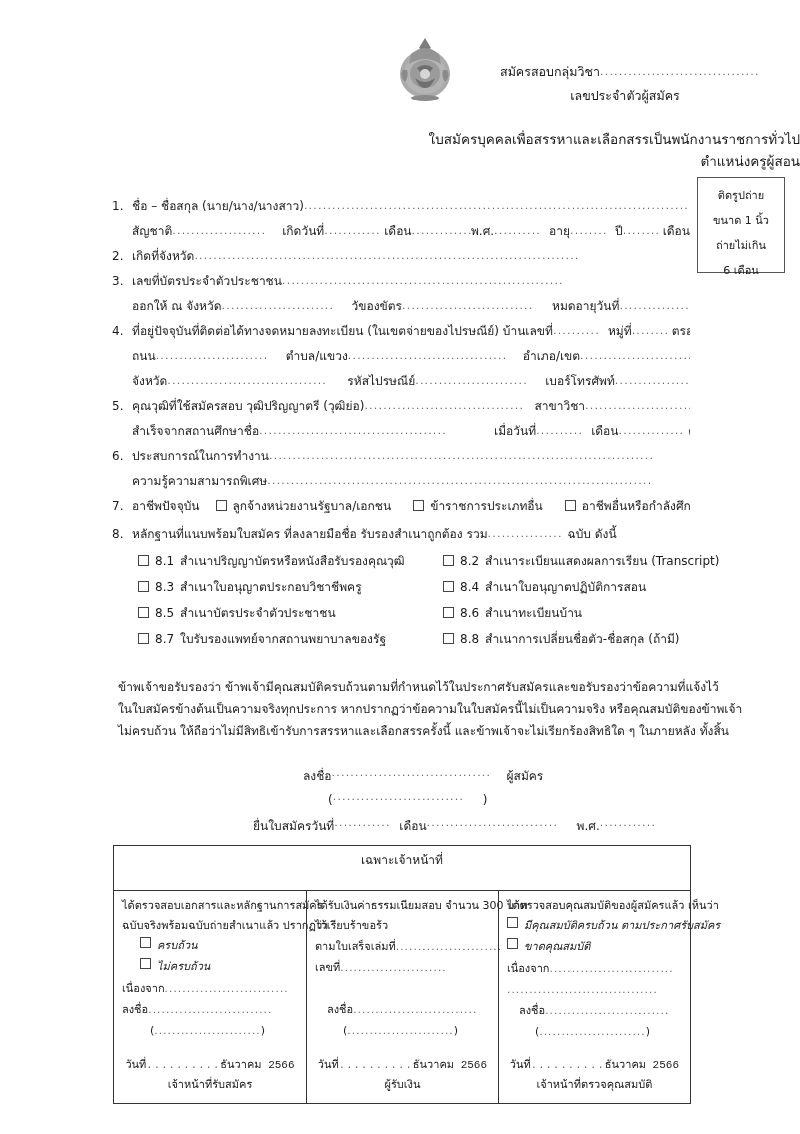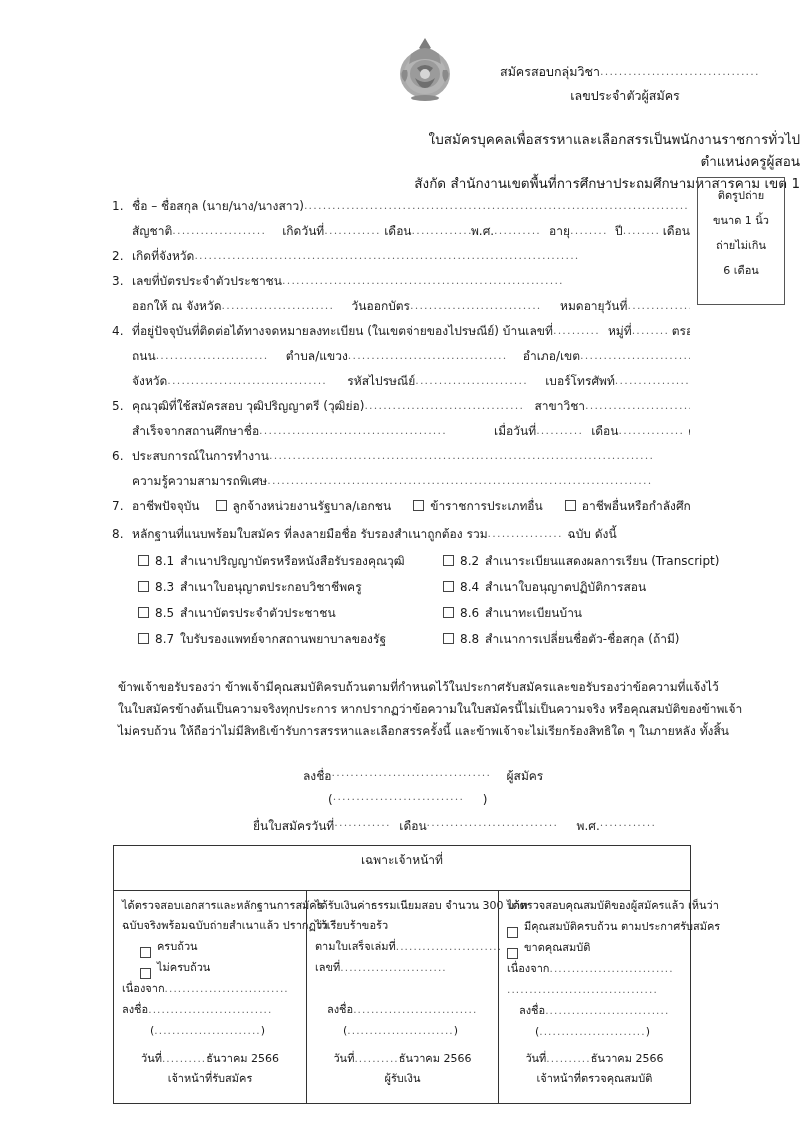--- a/index.html
+++ b/index.html
@@ -68,21 +68,21 @@
     line-height: 22px;
     white-space: nowrap;
   }
 
   
   .photo-box {
     position: absolute;
     left: 697px;
     top: 177px;
     width: 88px;
-    height: 128px;
+    height: 96px;
     border: 1px solid #555;
     box-sizing: border-box;
     text-align: center;
     font-size: 11px;
     line-height: 25px;
     padding-top: 5px;
     color: #222;
   }
 
   
@@ -241,32 +241,34 @@
     line-height: 20px;
     min-height: 212px;
     position: relative;
   }
   .off-col + .off-col {
     border-left: 1.2px solid #333;
   }
   .off-col .tline { white-space: nowrap; }
   .off-cb-row {
     display: flex;
-    align-items: flex-end;
+    align-items: flex-start;
     padding-left: 18px;
     height: 21px;
     white-space: nowrap;
+    font-style: italic;
   }
   .off-cb-row.noind { padding-left: 0; }
   .off-foot {
     position: absolute;
     left: 0;
-    bottom: 14px;
+    bottom: 8px;
     width: 100%;
     text-align: center;
+    font-family: Liberation Mono, monospace;
   }
   .off-sig { white-space: nowrap; }
   .sig-pad1 { padding-left: 12px; }
   .sig-pad2 { padding-left: 28px; }
   .dotcol { color: #666; letter-spacing: 1.1px; font-size: 10.5px; }
 </style>
 </head>
 <body>
 
 <div class="page">
@@ -291,21 +293,20 @@
     <div class="hdr-right">
       <div class="hdr-line1">
         <span>สมัครสอบกลุ่มวิชา</span><span class="dots-fixed">..................................</span>
       </div>
       <div class="hdr-line2">เลขประจำตัวผู้สมัคร</div>
     </div>
 
     <div class="title-block">
       <div class="title-line">ใบสมัครบุคคลเพื่อสรรหาและเลือกสรรเป็นพนักงานราชการทั่วไป</div>
       <div class="title-line">ตำแหน่งครูผู้สอน</div>
-      <div class="title-line">สังกัด สำนักงานเขตพื้นที่การศึกษาประถมศึกษามหาสารคาม  เขต 1</div>
     </div>
 
     <div class="photo-box">
       <div>ติดรูปถ่าย</div>
       <div>ขนาด 1 นิ้ว</div>
       <div>ถ่ายไม่เกิน</div>
       <div>6  เดือน</div>
     </div>
 
     <div class="form-body">
@@ -342,21 +343,21 @@
       <div class="row">
         <span class="num">3.</span>
         <span class="lbl">เลขที่บัตรประจำตัวประชาชน</span>
         <span class="dots-fixed" style="width:330px">............................................................</span>
       </div>
 
       <div class="row">
         <span class="indent"></span>
         <span class="lbl">ออกให้ ณ จังหวัด</span>
         <span class="dots-fixed w130">........................</span>
-        <span class="lbl">วันออกบัตร</span>
+        <span class="lbl">วัของขัตร</span>
         <span class="dots-fixed w150">............................</span>
         <span class="lbl">หมดอายุวันที่</span>
         <span class="dots">........................</span>
       </div>
 
       <div class="row">
         <span class="num">4.</span>
         <span class="lbl">ที่อยู่ปัจจุบันที่ติดต่อได้ทางจดหมายลงทะเบียน (ในเขตจ่ายของไปรษณีย์) บ้านเลขที่</span>
         <span class="dots-fixed w55">..........</span>
         <span class="lbl">หมู่ที่</span>

